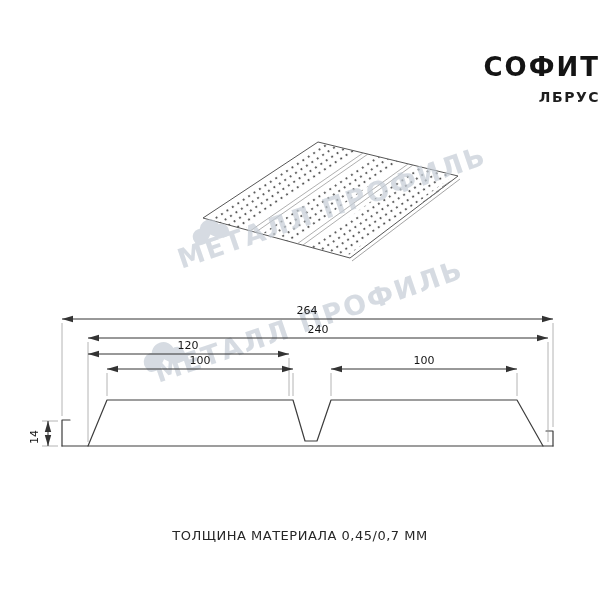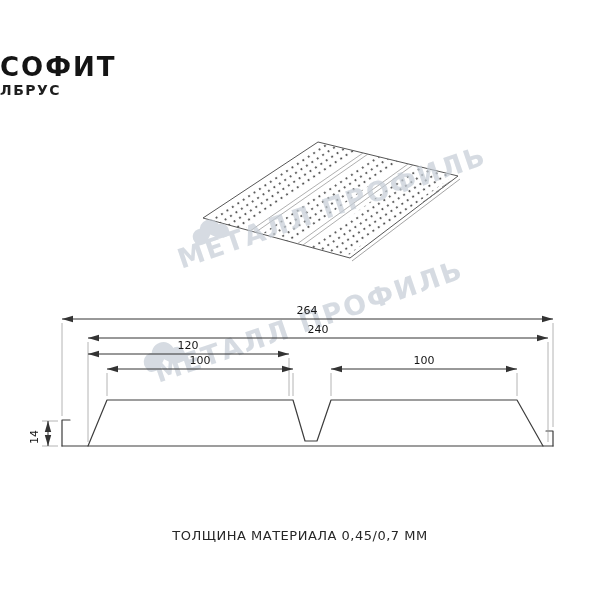--- a/index.html
+++ b/index.html
@@ -1,20 +1,20 @@
 <!DOCTYPE html>
 <html><head>
 <meta charset="utf-8">
 <style>
   html,body{margin:0;padding:0;background:#ffffff;}
   body{width:600px;height:600px;font-family:"DejaVu Sans","Liberation Sans",sans-serif;}
   .stage{position:relative;width:600px;height:600px;background:#ffffff;overflow:hidden;}
-  .header{position:absolute;top:52px;left:0;width:100%;text-align:left;}
+  .header{position:absolute;top:52px;left:0;width:100%;text-align:right;}
   .title{font-size:26px;font-weight:700;letter-spacing:2px;color:#141414;}
-  .subtitle{margin-top:0;font-size:14px;font-weight:600;letter-spacing:1.5px;color:#1e1e1e;}
+  .subtitle{margin-top:7px;font-size:14px;font-weight:600;letter-spacing:1.5px;color:#1e1e1e;}
   svg.diagram{position:absolute;left:0;top:0;}
   .footer{position:absolute;top:528px;left:0;width:100%;text-align:center;
           font-size:13px;letter-spacing:.5px;color:#262626;}
   .panel-outline{fill:#ffffff;stroke:#565656;stroke-width:1;}
   .thin{stroke:#7c7c7c;stroke-width:.7;fill:none;}
   .fold{stroke:#8d8d8d;stroke-width:.7;fill:none;}
   .hatch{stroke:#787878;stroke-width:.8;fill:none;}
   .profile path{stroke:#3d3d3d;stroke-width:1.2;fill:none;stroke-linejoin:round;stroke-linecap:round;}
   .ext{stroke:#9b9b9b;stroke-width:.75;fill:none;}
   .dim{stroke:#333333;stroke-width:1;fill:none;}

